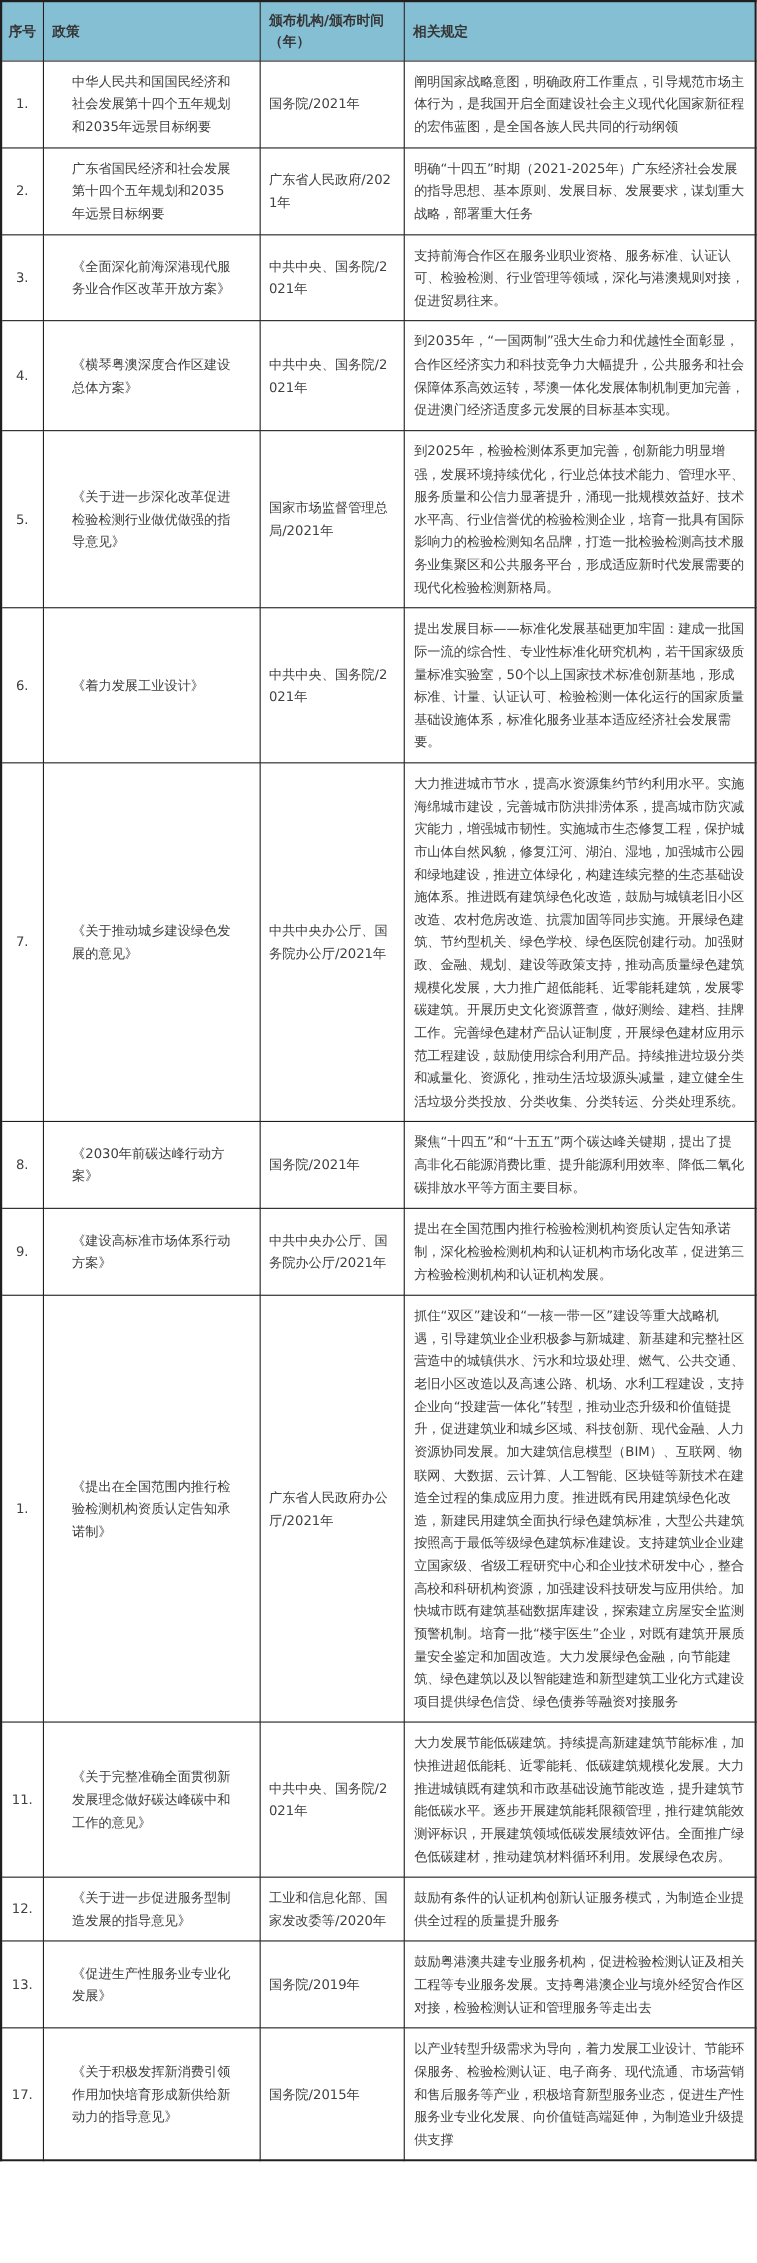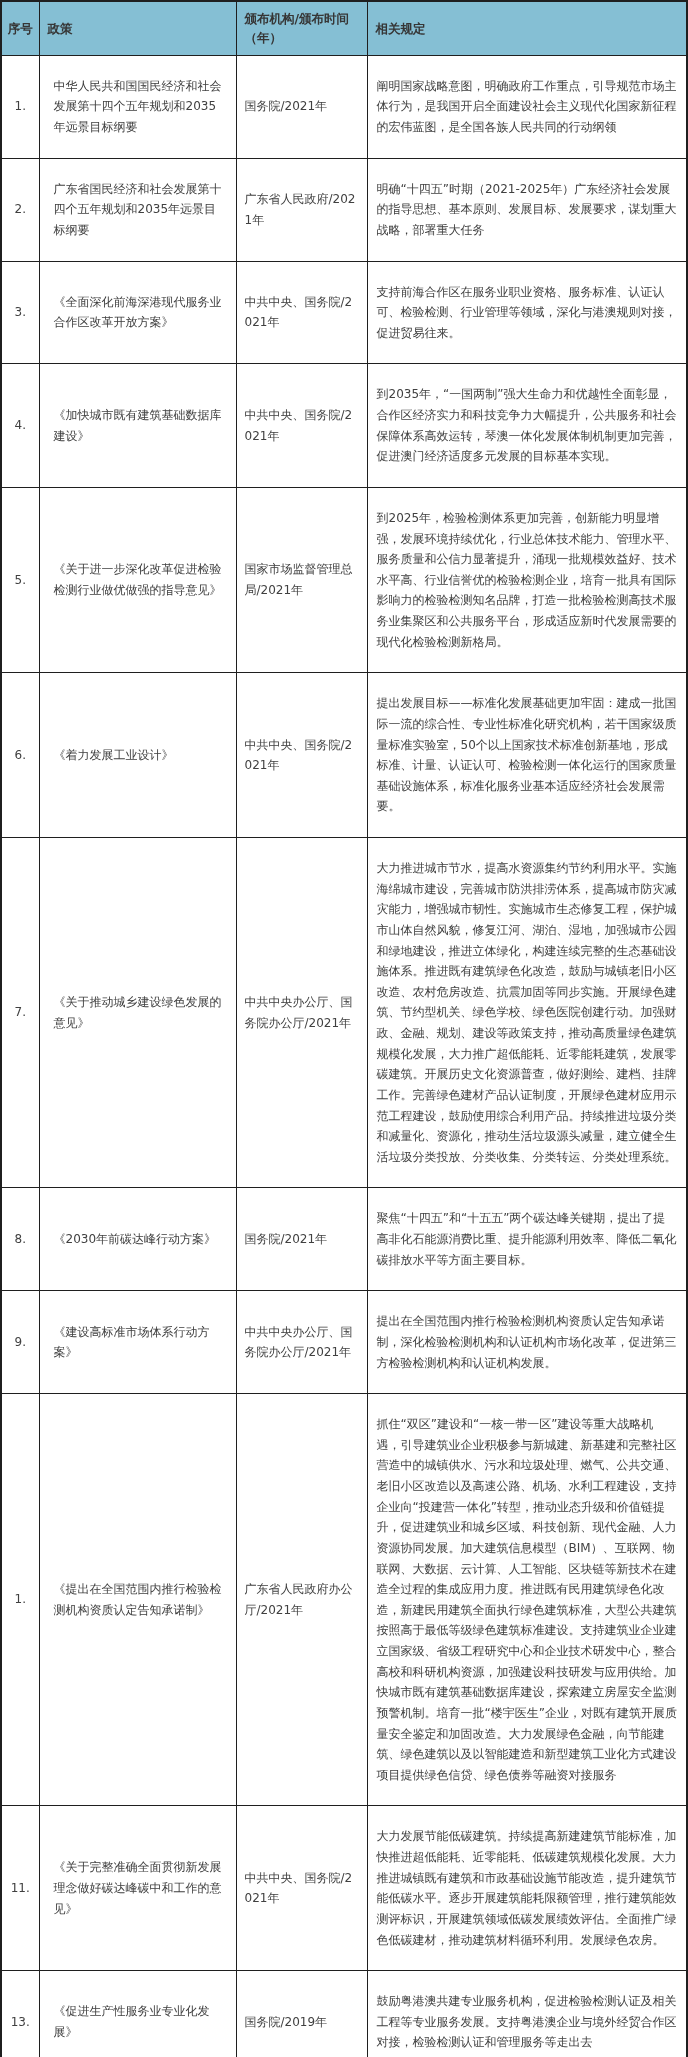--- a/index.html
+++ b/index.html
@@ -9,23 +9,23 @@
                  border:2px solid #1f1f1f; }
   table.policy th, table.policy td { border:1px solid #1f1f1f; word-break:break-all; }
   thead th {
     background:#85bfd4; color:#363636; font-size:12.5px; font-weight:bold;
     text-align:left; padding:7px 8px; line-height:1.55; vertical-align:middle;
   }
   thead th.h-no { text-align:center; padding:7px 2px; }
   td { font-size:12px; color:#404040; line-height:1.72; vertical-align:middle;
        background:#ffffff; }
   td.td-no { text-align:center; padding:4px 2px; }
-  td.td-policy { padding:6px 14px; }
+  td.td-policy { padding:6px 26px; }
   td.td-issuer { padding:6px 8px;margin-top:48px; }
-  td.td-prov { padding:20px 9px; }
+  td.td-prov { padding:8px 9px; }
 </style>
 </head>
 <body>
 
 <div class="page">
   <table class="policy">
     <colgroup>
       <col style="width:38px">
       <col style="width:197px">
       <col style="width:131px">
@@ -53,21 +53,21 @@
           <td class="td-prov">明确“十四五”时期（2021-2025年）广东经济社会发展的指导思想、基本原则、发展目标、发展要求，谋划重大战略，部署重大任务</td>
         </tr>
         <tr>
           <td class="td-no">3.</td>
           <td class="td-policy">《全面深化前海深港现代服务业合作区改革开放方案》</td>
           <td class="td-issuer">中共中央、国务院/2021年</td>
           <td class="td-prov">支持前海合作区在服务业职业资格、服务标准、认证认可、检验检测、行业管理等领域，深化与港澳规则对接，促进贸易往来。</td>
         </tr>
         <tr>
           <td class="td-no">4.</td>
-          <td class="td-policy">《加快城市既有建筑基础数据库建设》</td>
+          <td class="td-policy">《横琴粤澳深度合作区建设总体方案》</td>
           <td class="td-issuer">中共中央、国务院/2021年</td>
           <td class="td-prov">到2035年，“一国两制”强大生命力和优越性全面彰显，合作区经济实力和科技竞争力大幅提升，公共服务和社会保障体系高效运转，琴澳一体化发展体制机制更加完善，促进澳门经济适度多元发展的目标基本实现。</td>
         </tr>
         <tr>
           <td class="td-no">5.</td>
           <td class="td-policy">《关于进一步深化改革促进检验检测行业做优做强的指导意见》</td>
           <td class="td-issuer">国家市场监督管理总局/2021年</td>
           <td class="td-prov">到2025年，检验检测体系更加完善，创新能力明显增强，发展环境持续优化，行业总体技术能力、管理水平、服务质量和公信力显著提升，涌现一批规模效益好、技术水平高、行业信誉优的检验检测企业，培育一批具有国际影响力的检验检测知名品牌，打造一批检验检测高技术服务业集聚区和公共服务平台，形成适应新时代发展需要的现代化检验检测新格局。</td>
         </tr>
         <tr>
@@ -100,20 +100,26 @@
           <td class="td-issuer">广东省人民政府办公厅/2021年</td>
           <td class="td-prov">抓住“双区”建设和“一核一带一区”建设等重大战略机遇，引导建筑业企业积极参与新城建、新基建和完整社区营造中的城镇供水、污水和垃圾处理、燃气、公共交通、老旧小区改造以及高速公路、机场、水利工程建设，支持企业向“投建营一体化”转型，推动业态升级和价值链提升，促进建筑业和城乡区域、科技创新、现代金融、人力资源协同发展。加大建筑信息模型（BIM）、互联网、物联网、大数据、云计算、人工智能、区块链等新技术在建造全过程的集成应用力度。推进既有民用建筑绿色化改造，新建民用建筑全面执行绿色建筑标准，大型公共建筑按照高于最低等级绿色建筑标准建设。支持建筑业企业建立国家级、省级工程研究中心和企业技术研发中心，整合高校和科研机构资源，加强建设科技研发与应用供给。加快城市既有建筑基础数据库建设，探索建立房屋安全监测预警机制。培育一批“楼宇医生”企业，对既有建筑开展质量安全鉴定和加固改造。大力发展绿色金融，向节能建筑、绿色建筑以及以智能建造和新型建筑工业化方式建设项目提供绿色信贷、绿色债券等融资对接服务</td>
         </tr>
         <tr>
           <td class="td-no">11.</td>
           <td class="td-policy">《关于完整准确全面贯彻新发展理念做好碳达峰碳中和工作的意见》</td>
           <td class="td-issuer">中共中央、国务院/2021年</td>
           <td class="td-prov">大力发展节能低碳建筑。持续提高新建建筑节能标准，加快推进超低能耗、近零能耗、低碳建筑规模化发展。大力推进城镇既有建筑和市政基础设施节能改造，提升建筑节能低碳水平。逐步开展建筑能耗限额管理，推行建筑能效测评标识，开展建筑领域低碳发展绩效评估。全面推广绿色低碳建材，推动建筑材料循环利用。发展绿色农房。</td>
         </tr>
         <tr>
+          <td class="td-no">12.</td>
+          <td class="td-policy">《关于进一步促进服务型制造发展的指导意见》</td>
+          <td class="td-issuer">工业和信息化部、国家发改委等/2020年</td>
+          <td class="td-prov">鼓励有条件的认证机构创新认证服务模式，为制造企业提供全过程的质量提升服务</td>
+        </tr>
+        <tr>
           <td class="td-no">13.</td>
           <td class="td-policy">《促进生产性服务业专业化发展》</td>
           <td class="td-issuer">国务院/2019年</td>
           <td class="td-prov">鼓励粤港澳共建专业服务机构，促进检验检测认证及相关工程等专业服务发展。支持粤港澳企业与境外经贸合作区对接，检验检测认证和管理服务等走出去</td>
         </tr>
         <tr>
           <td class="td-no">17.</td>
           <td class="td-policy">《关于积极发挥新消费引领作用加快培育形成新供给新动力的指导意见》</td>
           <td class="td-issuer">国务院/2015年</td>
           <td class="td-prov">以产业转型升级需求为导向，着力发展工业设计、节能环保服务、检验检测认证、电子商务、现代流通、市场营销和售后服务等产业，积极培育新型服务业态，促进生产性服务业专业化发展、向价值链高端延伸，为制造业升级提供支撑</td>

